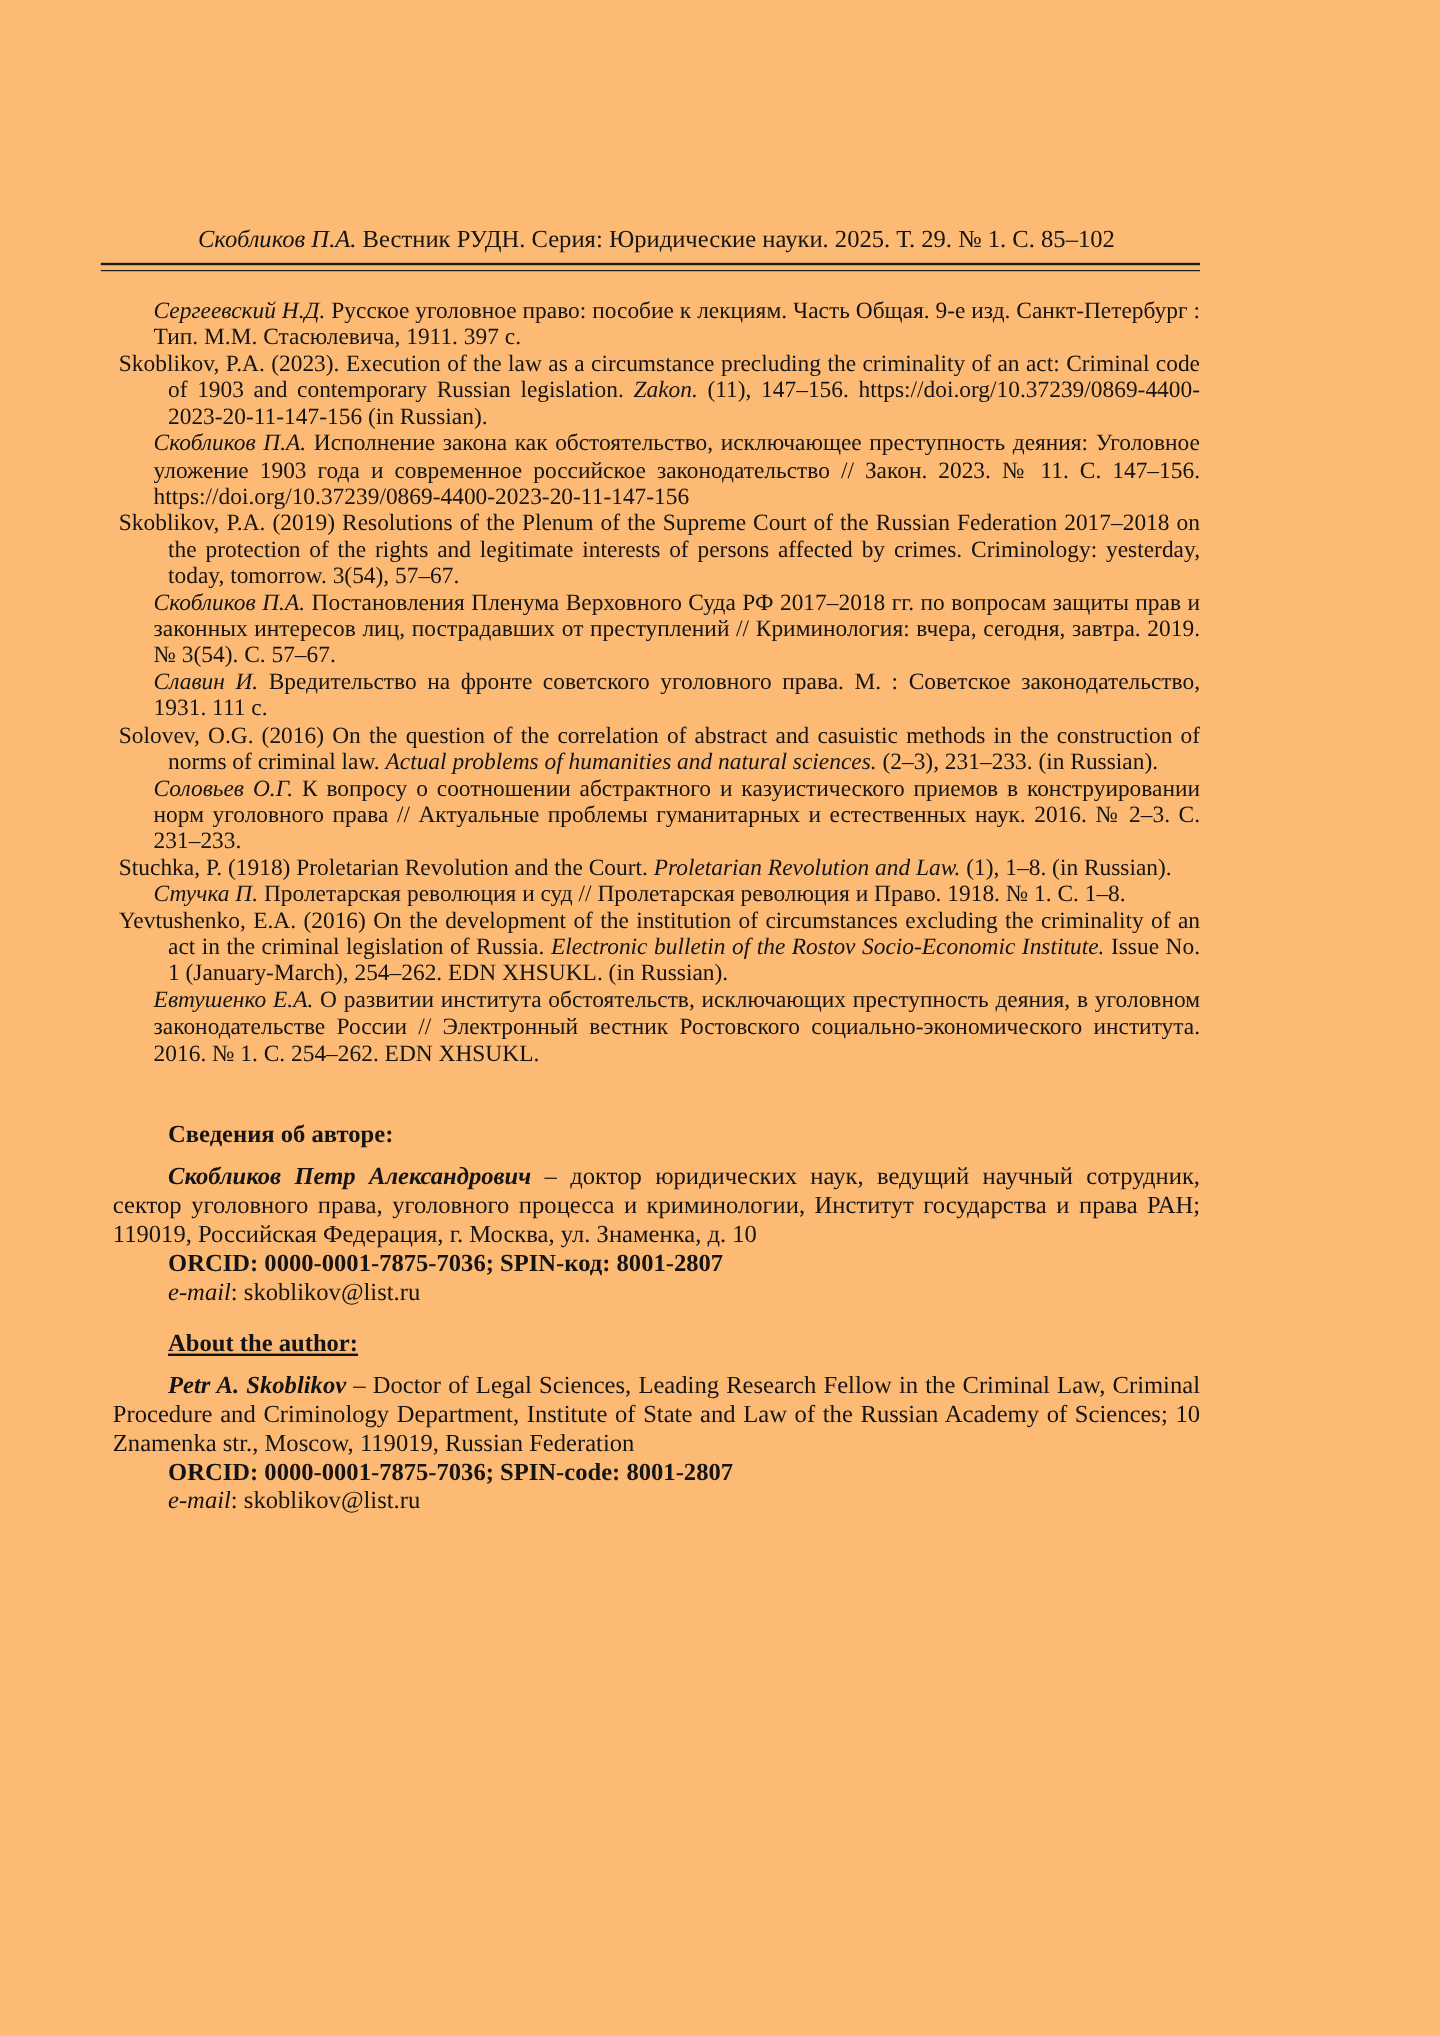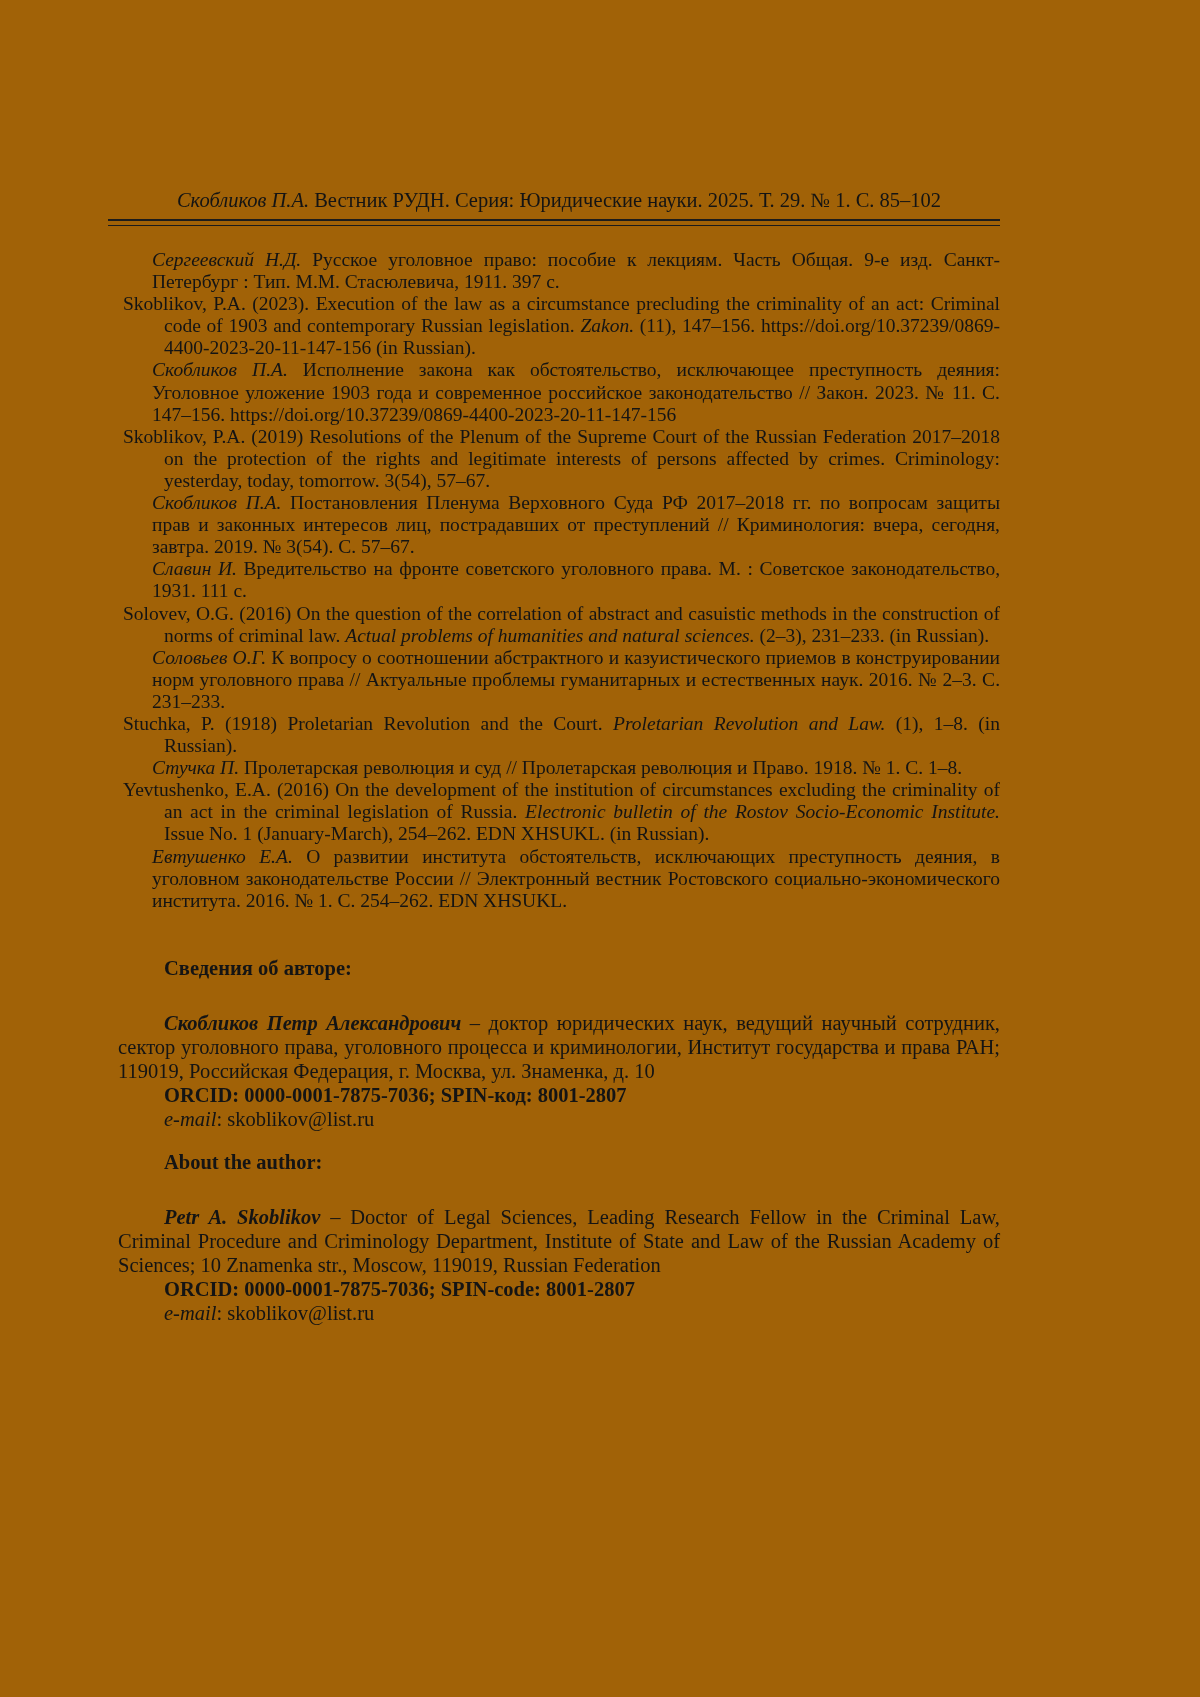--- a/index.html
+++ b/index.html
@@ -4,25 +4,25 @@
 <style>
   html, body {
     margin: 0;
     padding: 0;
     background: #ffffff;
   }
   .page {
     position: relative;
     width: 1200px;
     height: 1697px;
-    background: #a16207;
+    background: #fdba74;
     color: #141414;
     font-family: "Liberation Serif", "DejaVu Serif", serif;
     box-sizing: border-box;
-    padding: 188px 200px 0 118px;
+    padding: 188px 200px 0 94px;
     overflow: hidden;
   }
   
   .running-head {
     text-align: center;
     font-size: 20.5px;
     line-height: 24px;
     white-space: nowrap;
   }
   .header-rule {
@@ -53,23 +53,24 @@
   .about {
     font-size: 20.5px;
     line-height: 24px;
   }
   .section-heading {
     margin: 44px 0 0 46px;
     font-weight: bold;
   }
   .about-en .section-heading {
     margin-top: 19px;
+    text-decoration: underline;
   }
   .bio {
-    margin: 31px 0 0 0;
+    margin: 11px 0 0 0;
     text-indent: 46px;
     text-align: justify;
   }
   .meta-line {
     margin: 0 0 0 46px;
   }
   .meta-line.bold {
     font-weight: bold;
   }
   

